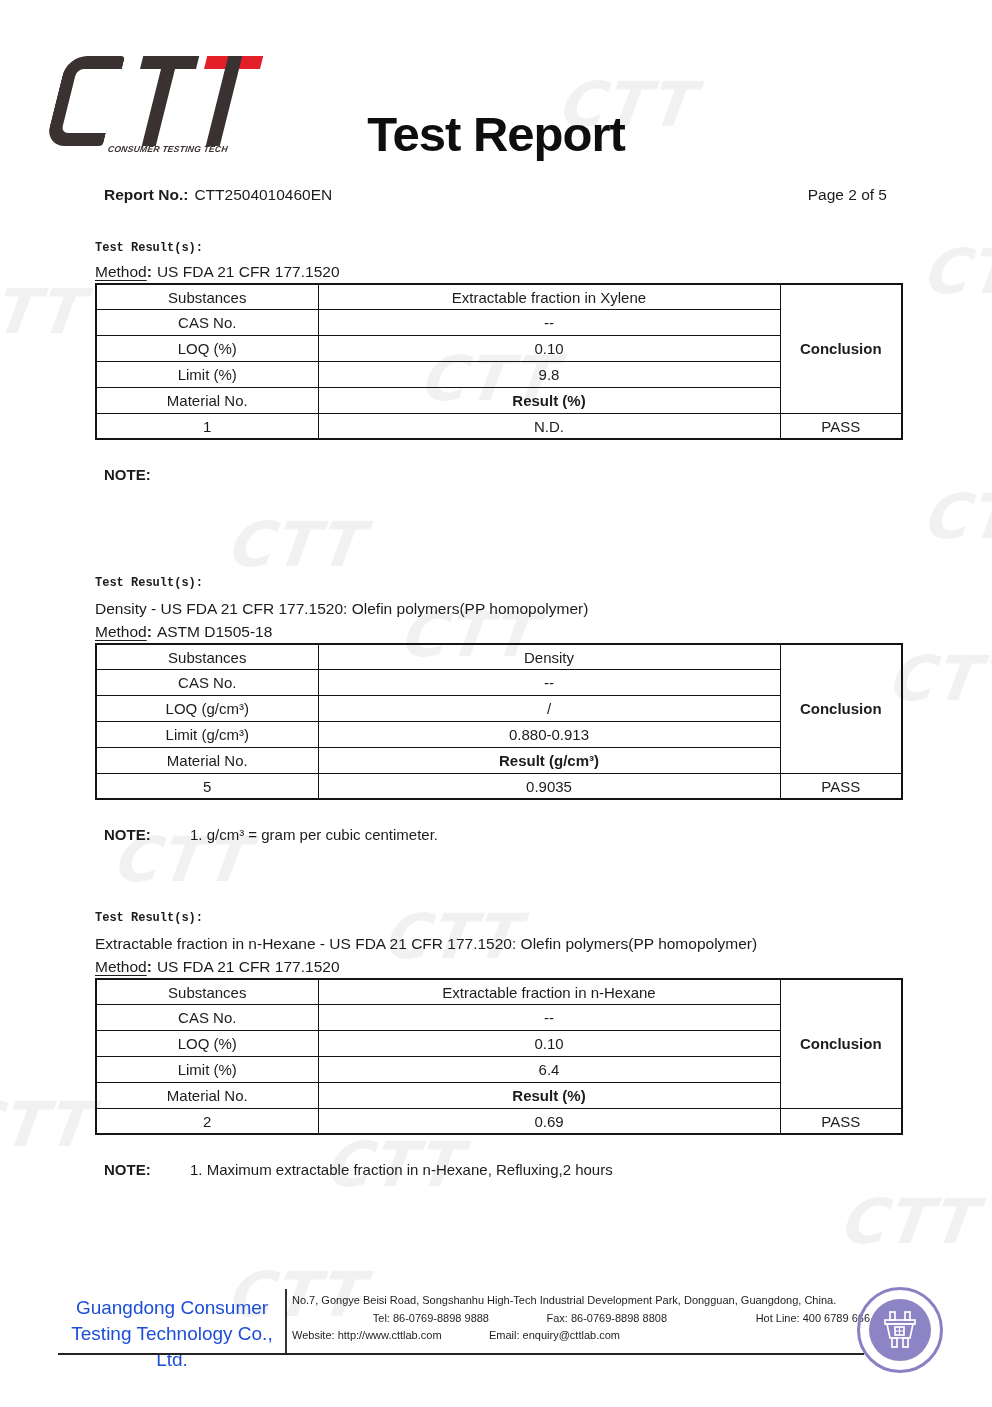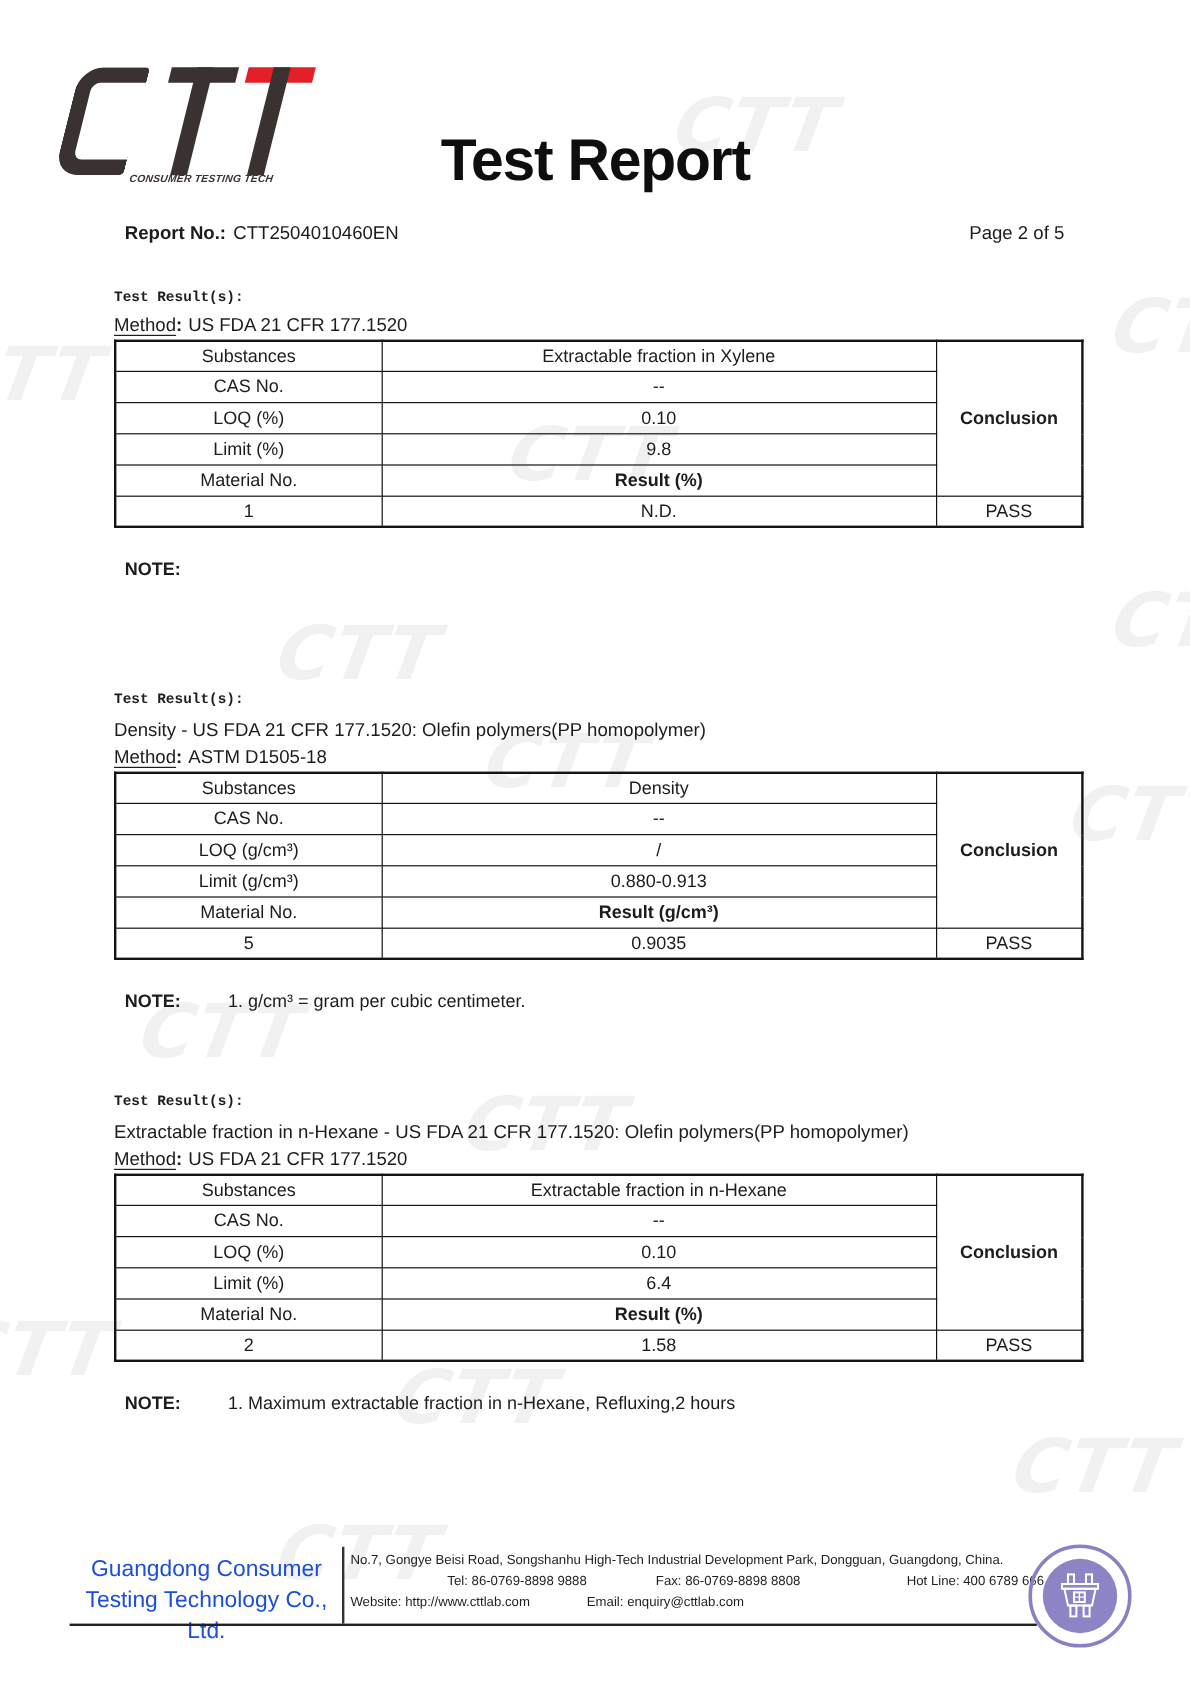--- a/index.html
+++ b/index.html
@@ -259,21 +259,21 @@
       <tr>
         <td class="lbl">Limit (%)</td>
         <td>6.4</td>
       </tr>
       <tr>
         <td class="lbl">Material No.</td>
         <td class="bold">Result (%)</td>
       </tr>
       <tr>
         <td>2</td>
-        <td>1.58</td>
+        <td>0.69</td>
         <td>PASS</td>
       </tr>
     </tbody>
       </table>
     <div class="note">
       <span class="note-label">NOTE:</span>
       <span class="note-text">1. Maximum extractable fraction in n-Hexane, Refluxing,2 hours</span>
     </div>
   </div>
 

